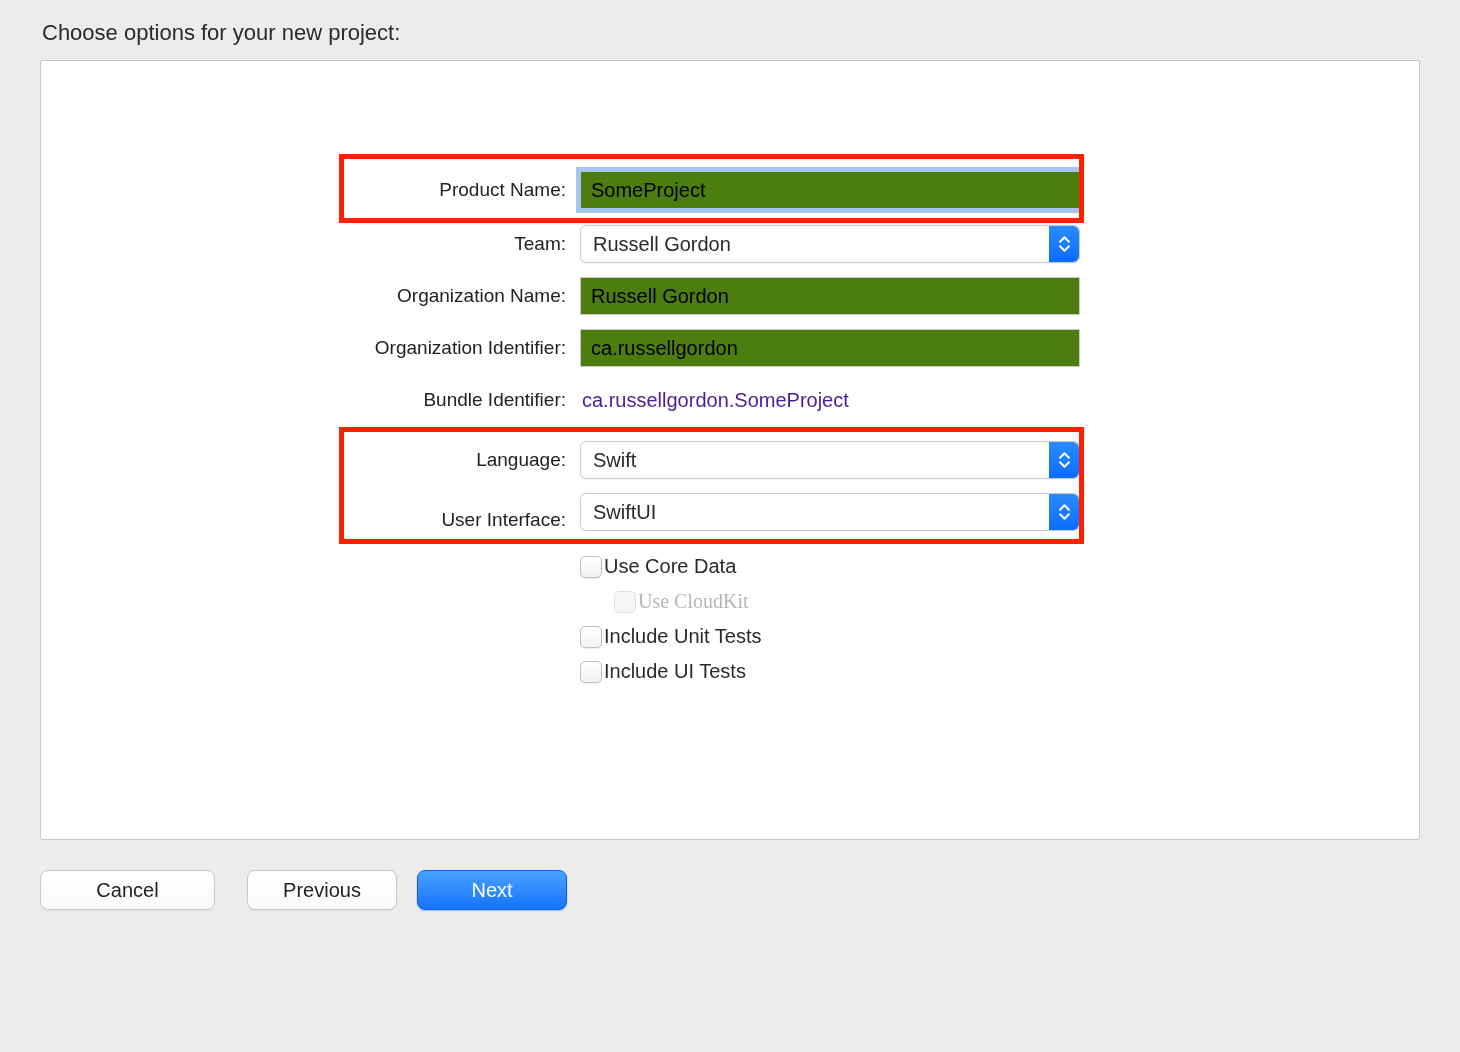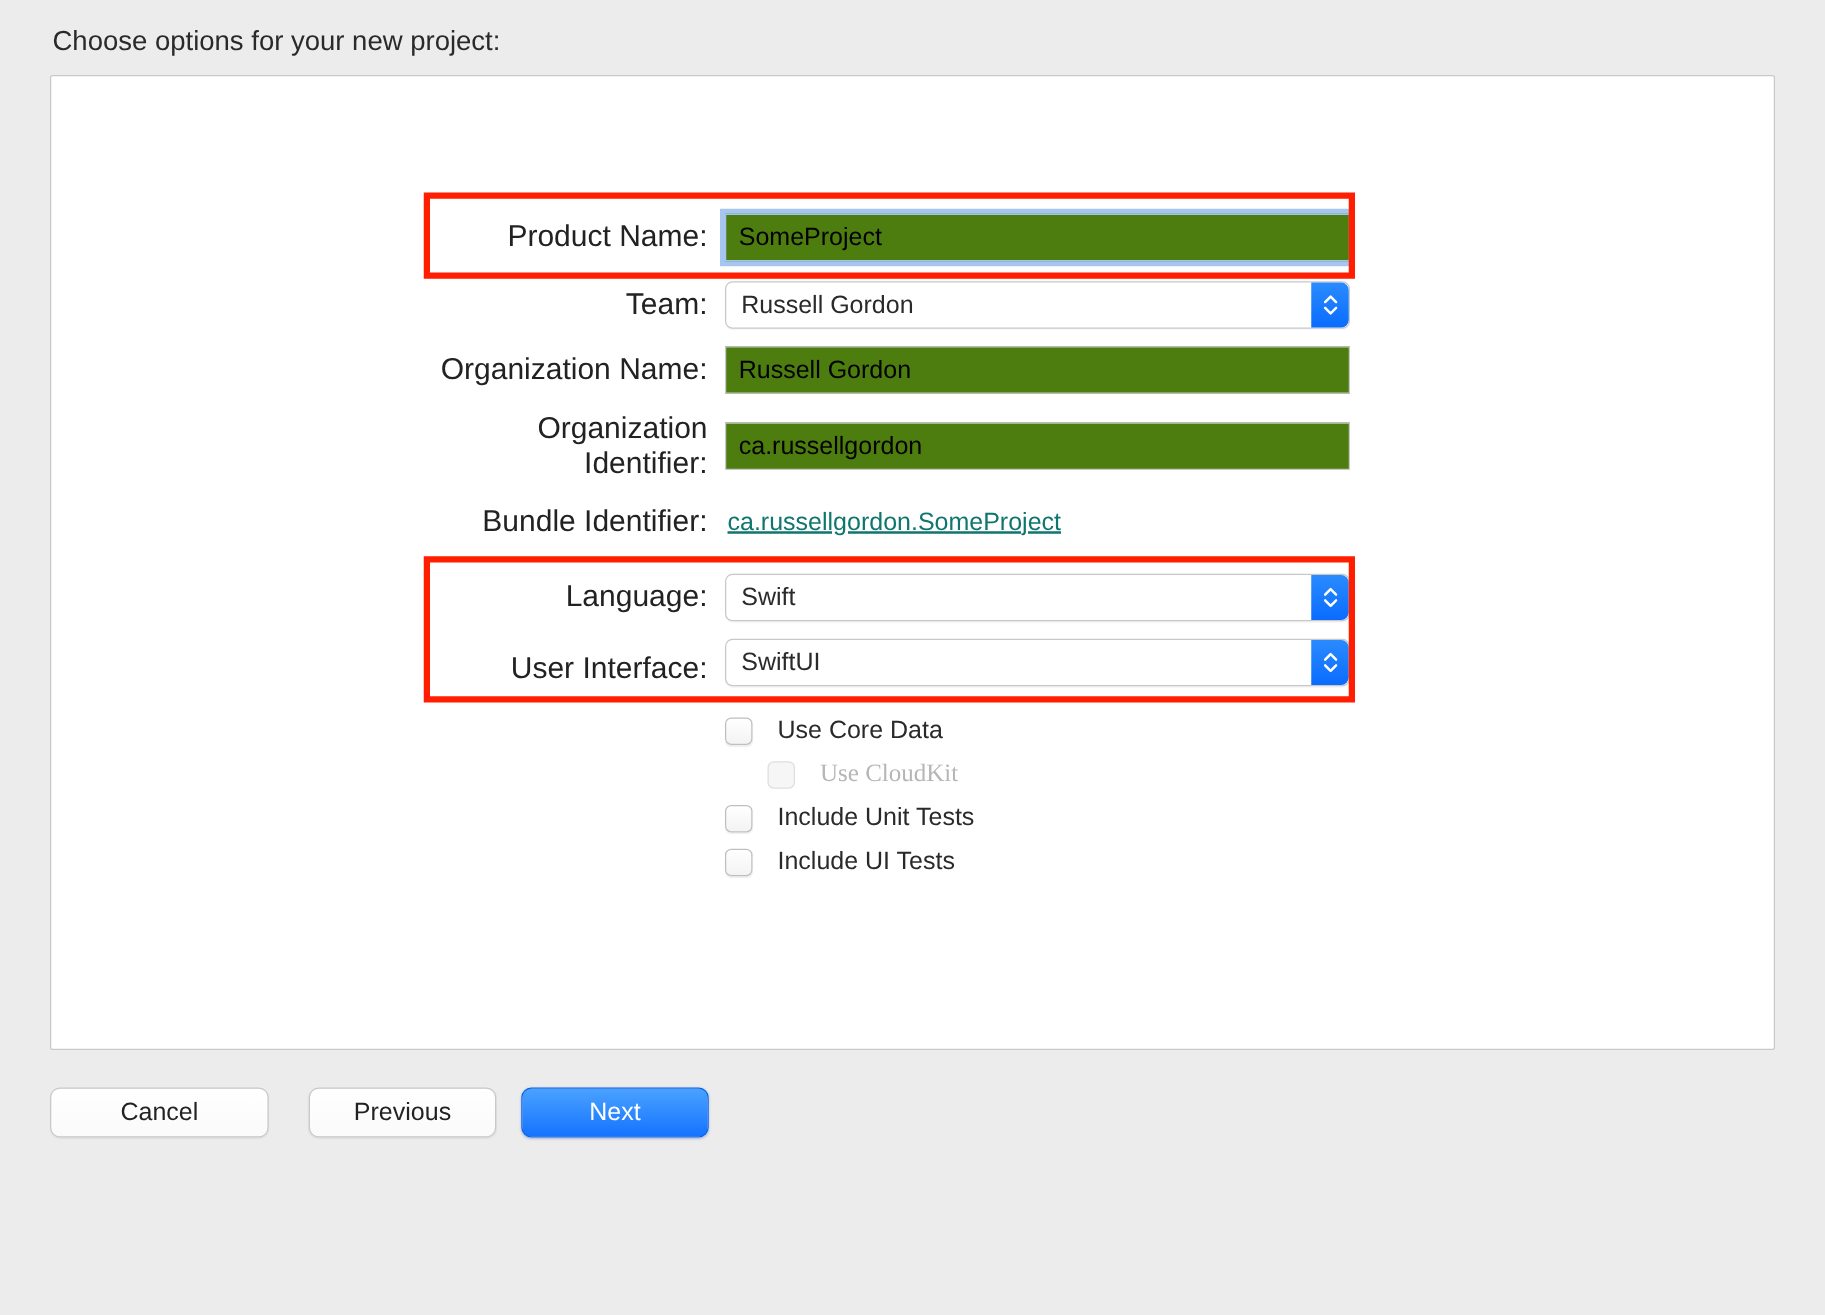--- a/index.html
+++ b/index.html
@@ -38,21 +38,21 @@
       align-items: center;
       margin-bottom: 14px;
       position: relative;
     }
     .row.group-top { margin-bottom: 16px; }
     .row.space-before { margin-top: 22px; }
     .label {
       width: 230px;
       text-align: right;
       padding-right: 14px;
-      font-size: 24px;
+      font-size: 19px;
       color: #222;
     }
     .value-col {
       width: 500px;
       position: relative;
     }
     .text-input {
       width: 100%;
       height: 38px;
       padding: 0 10px;
@@ -92,31 +92,30 @@
       flex-direction: column;
       align-items: center;
       justify-content: center;
       gap: 2px;
     }
     .select-caret svg {
       width: 11px;
       height: 7px;
     }
     .static-text {
-      color: #0f766e;
+      color: #4c1d95;
       padding-left: 2px;
       height: 38px;
       display: flex;
       align-items: center;
-      text-decoration: underline;
     }
     .checkbox-row {
       display: flex;
       align-items: center;
-      gap: 20px;
+      gap: 2px;
       margin-bottom: 12px;
     }
     .checkbox-row.indented {
       padding-left: 34px;
       font-family: Liberation Serif, serif;
     }
     .checkbox {
       width: 22px;
       height: 22px;
       border: 1px solid #bfbfbf;

